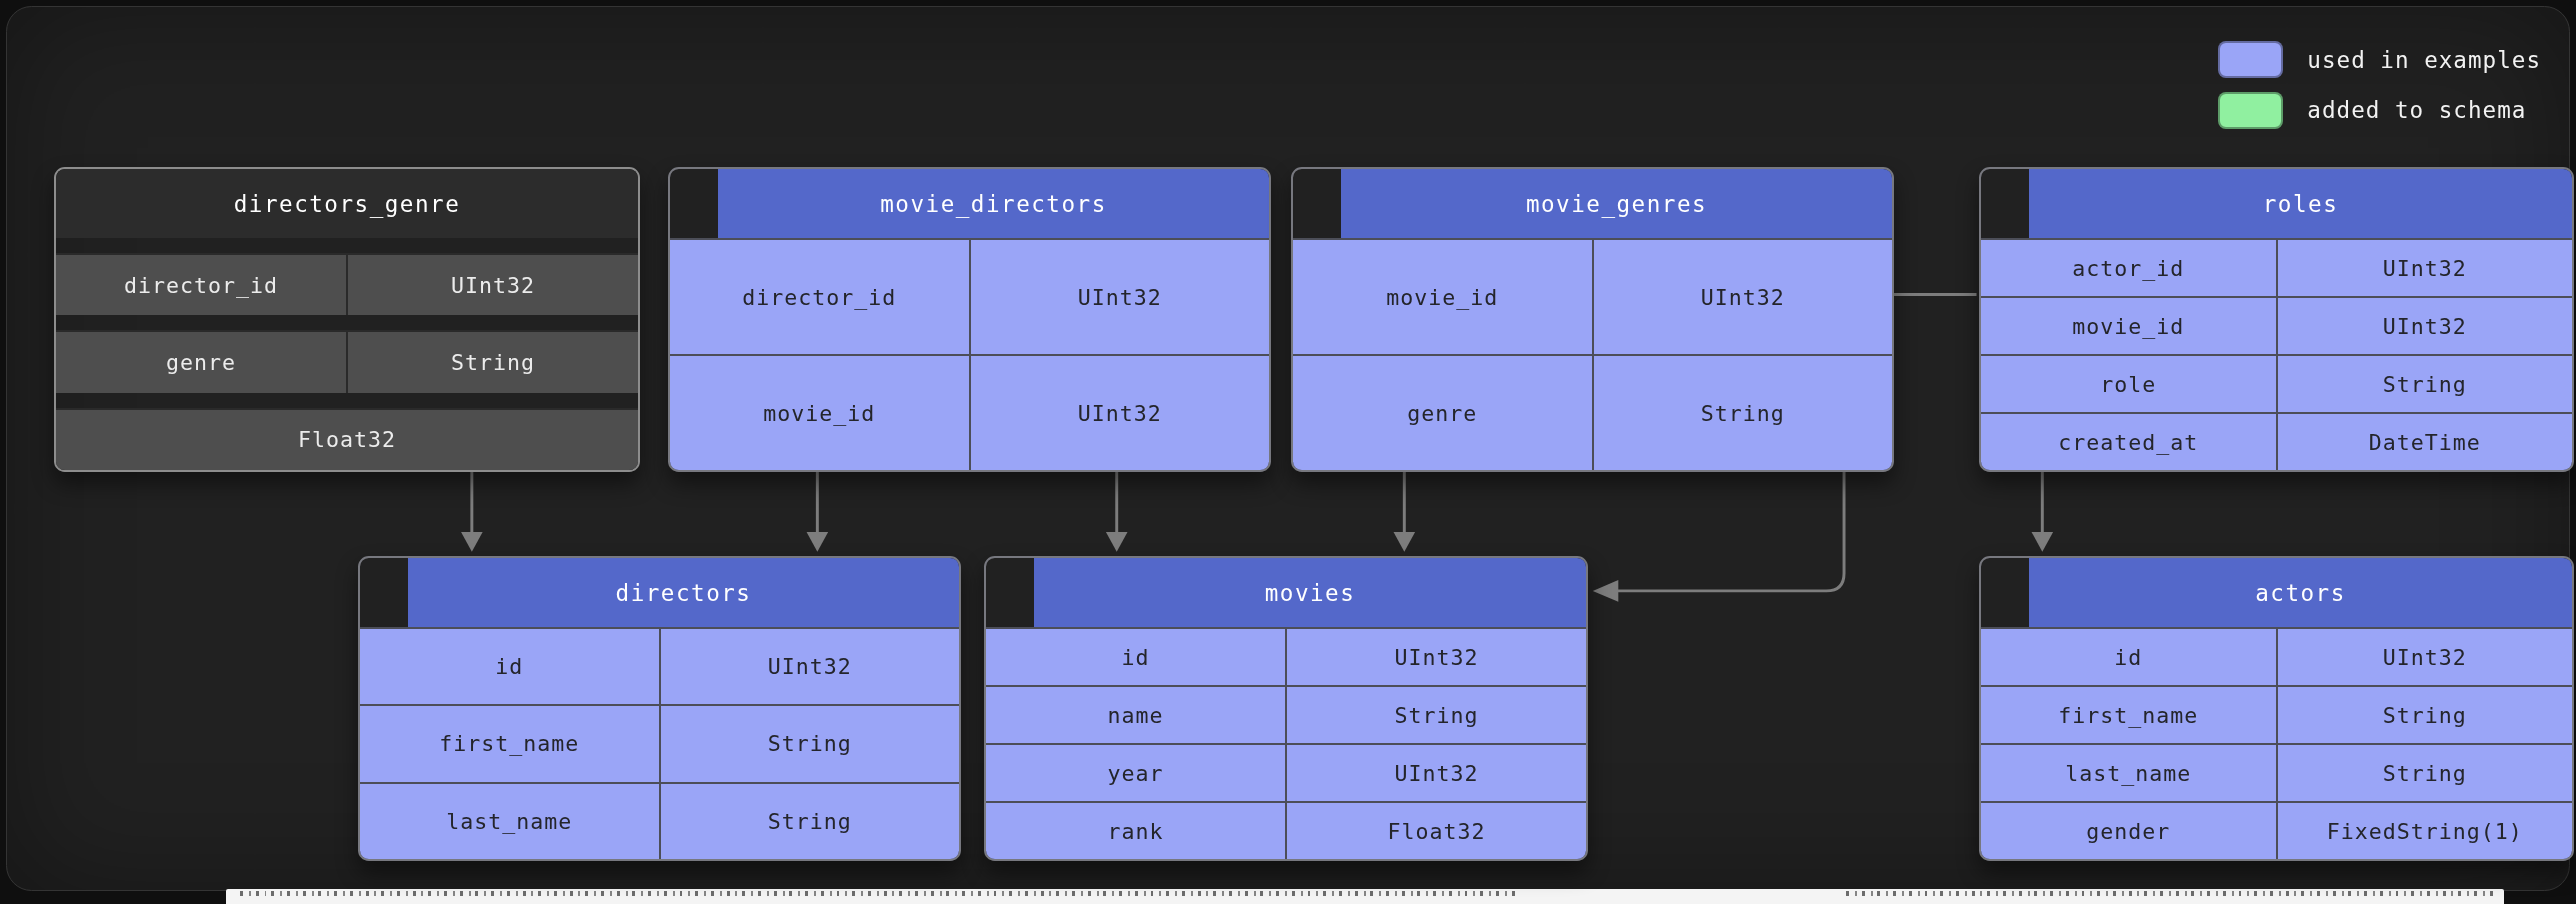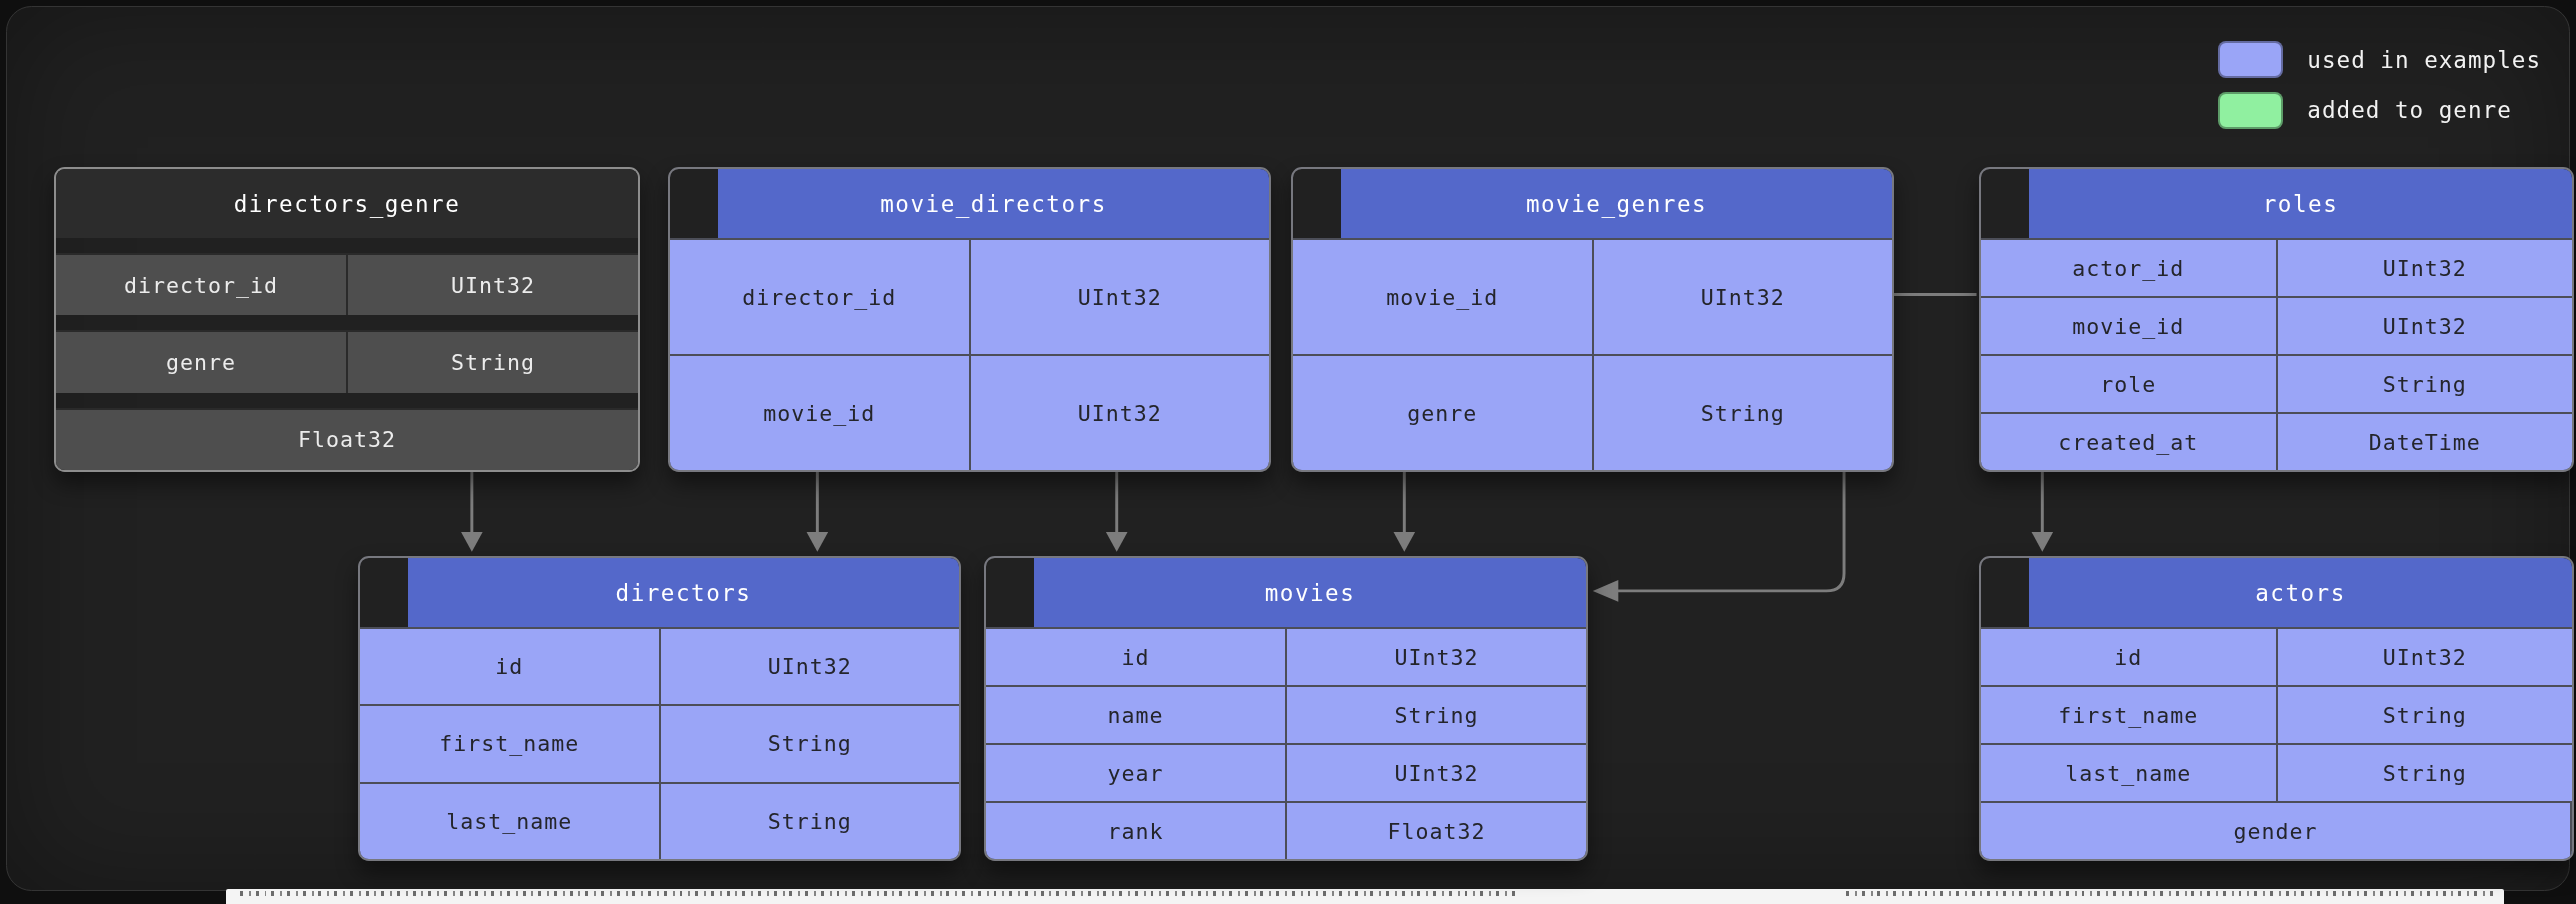--- a/index.html
+++ b/index.html
@@ -69,21 +69,21 @@
     <div class="dashline" style="left:1620px;width:648px;"></div>
   </div>
 
   <div class="legend">
     <div class="legend-item">
       <span class="swatch blue"></span>
       <span class="legend-label">used in examples</span>
     </div>
     <div class="legend-item">
       <span class="swatch green"></span>
-      <span class="legend-label">added to genre</span>
+      <span class="legend-label">added to schema</span>
     </div>
   </div>
 
   <svg class="wires" viewBox="0 0 2623 921">
 
     <path class="wire" d="M480 479 L480 544"></path>
     <polygon class="head" points="469,542 491,542 480,562"></polygon>
 
     <path class="wire" d="M832 479 L832 544"></path>
     <polygon class="head" points="821,542 843,542 832,562"></polygon>
@@ -205,17 +205,18 @@
     <div class="t-row">
       <div class="cell name">first_name</div>
       <div class="cell type">String</div>
     </div>
     <div class="t-row">
       <div class="cell name">last_name</div>
       <div class="cell type">String</div>
     </div>
     <div class="t-row">
       <div class="cell name">gender</div>
+      <div class="cell type">FixedString(1)</div>
     </div>
   </div>
 
 </div>
 
 
 </body></html>

